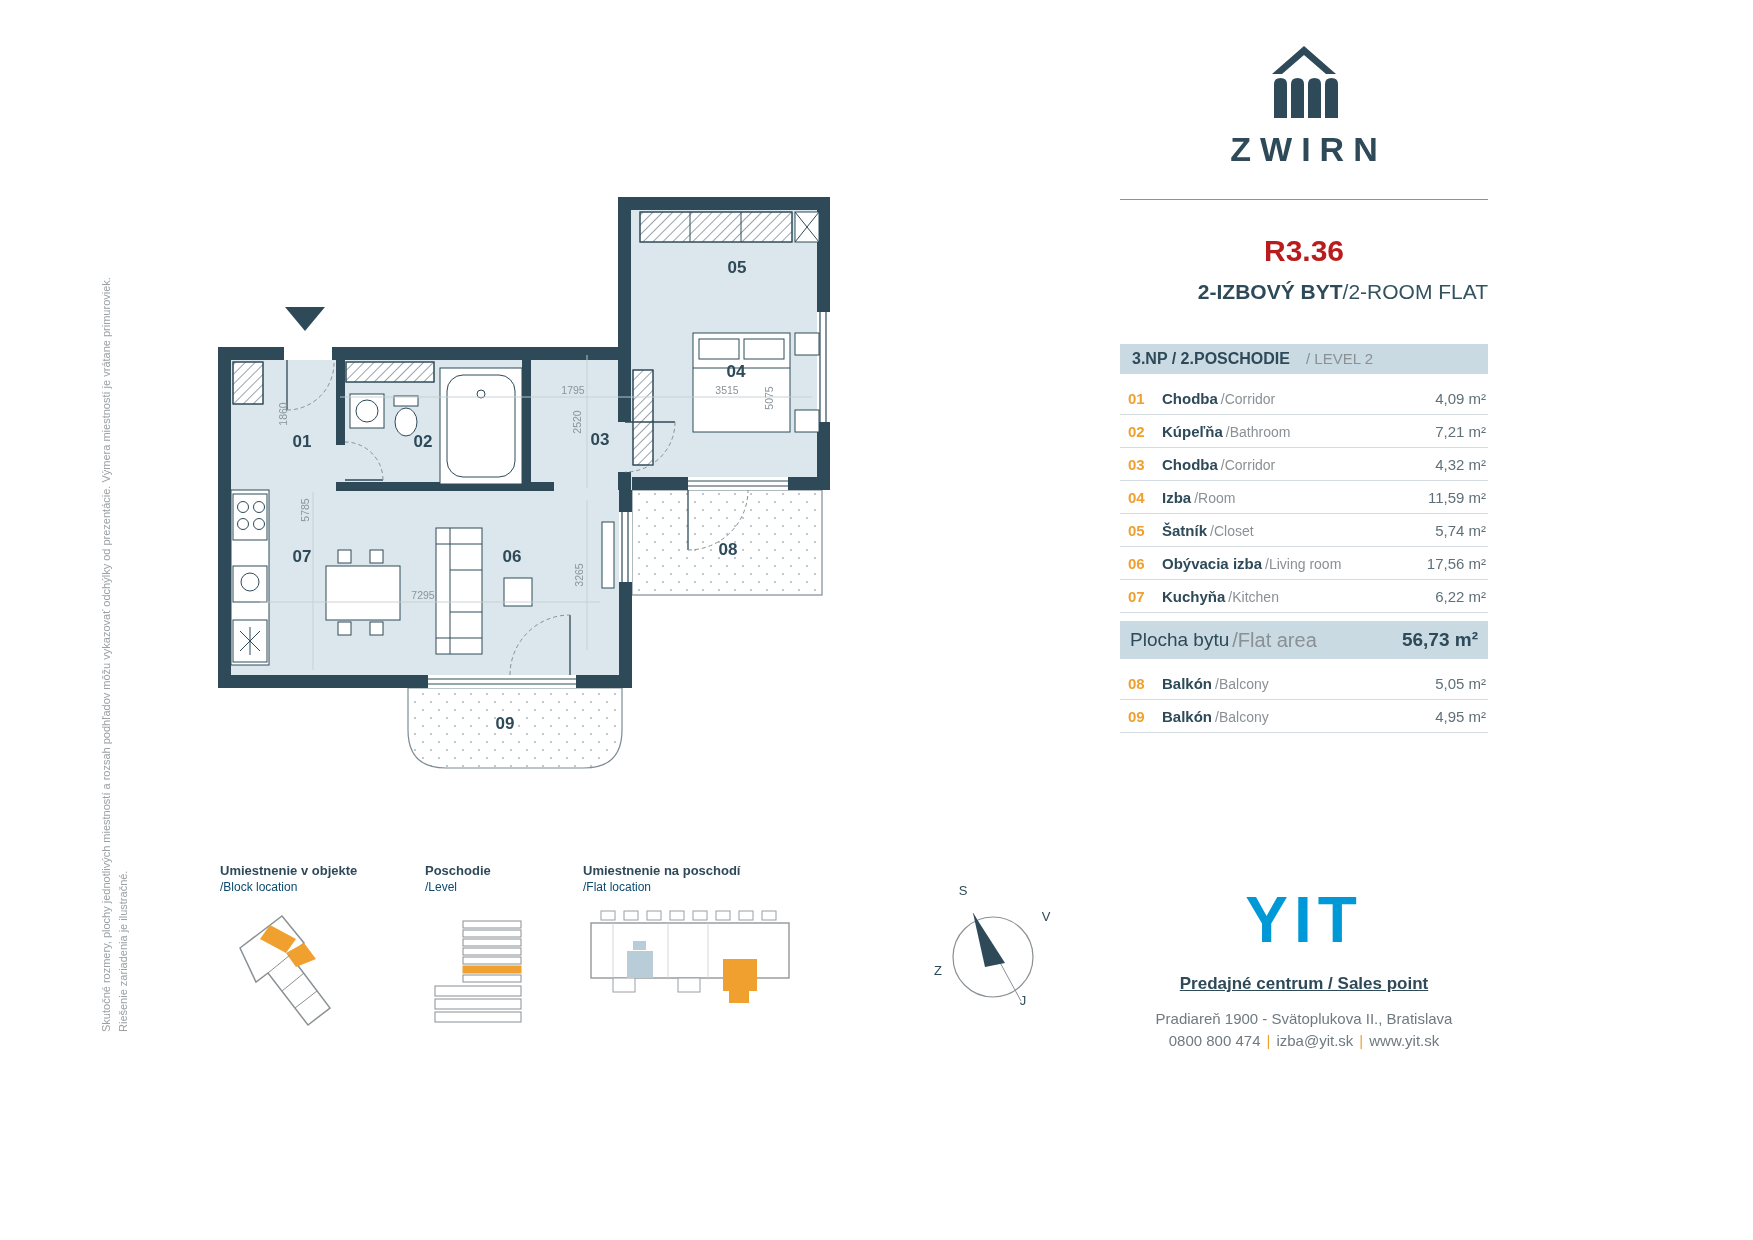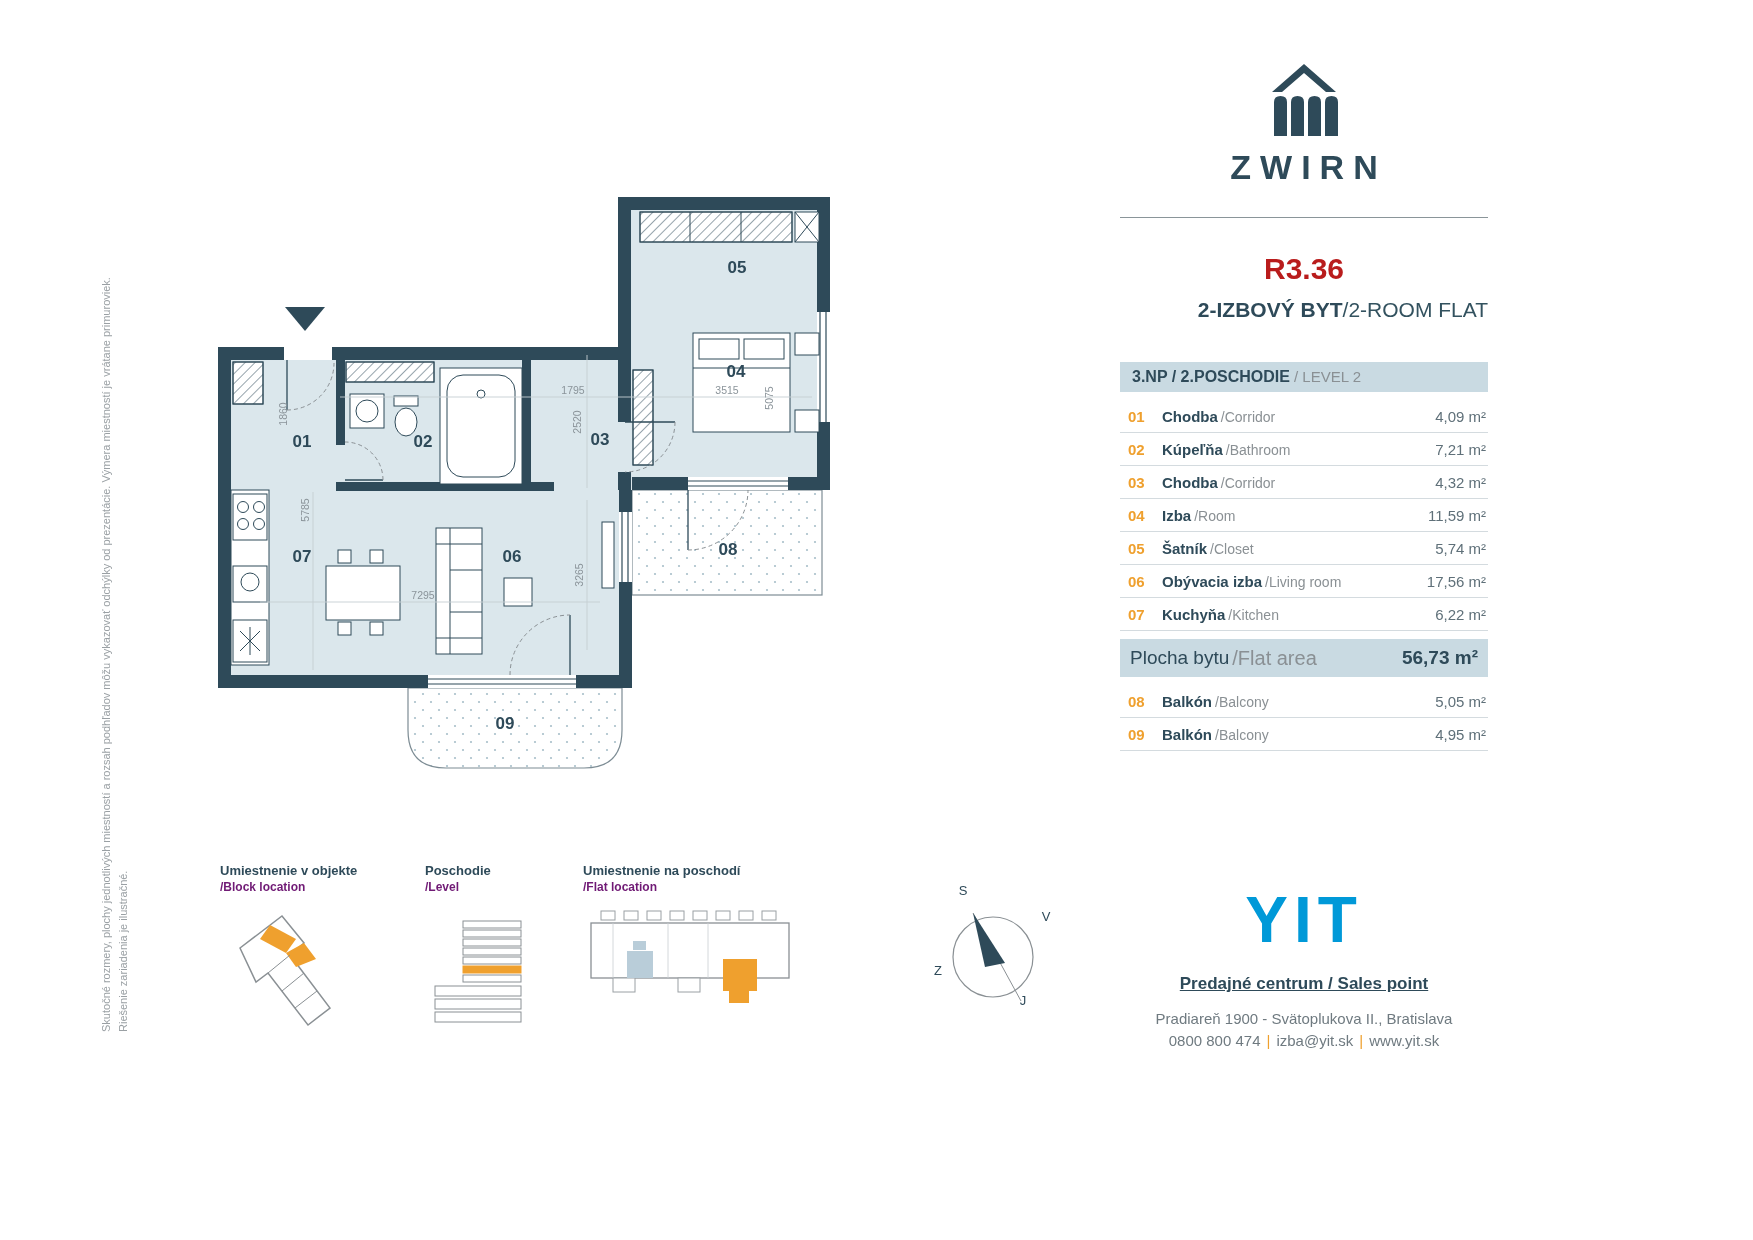--- a/index.html
+++ b/index.html
@@ -17,37 +17,37 @@
   .furn{fill:#ffffff;stroke:#2e4a59;stroke-width:1;}
   .furnl{fill:none;stroke:#2e4a59;stroke-width:1;}
   .glass{stroke:#2e4a59;stroke-width:1.2;}
   .doorarc{fill:none;stroke:#8a9094;stroke-width:1;stroke-dasharray:4 3;}
   .doorleaf{stroke:#2e4a59;stroke-width:1.3;}
   .mline{stroke:#c5ced3;stroke-width:0.9;}
 
   
   .mini{position:absolute;}
   .mini-title{font-size:13px;font-weight:bold;color:#2e4a59;line-height:16px;}
-  .mini-sub{font-size:12px;font-weight:bold;color:#701a75;}
+  .mini-sub{font-size:12px;font-weight:normal;color:#0c4a6e;}
   .mini svg{display:block;margin-top:8px;}
 
   .compass{position:absolute;left:925px;top:875px;}
   .cmp{font-family:"Liberation Sans",sans-serif;font-size:13px;fill:#2e4a59;text-anchor:middle;}
 
   
   .panel{position:absolute;left:1120px;top:0;width:368px;height:1240px;}
-  .logo{text-align:center;padding-top:58px;}
+  .logo{text-align:center;padding-top:40px;}
   .logo-text{font-size:34px;font-weight:bold;letter-spacing:9px;color:#2e4a59;margin-top:8px;padding-left:9px;}
   .rule{border:none;border-top:1px solid #8a9599;margin:30px 0 0 0;}
   .flat-id{margin-top:34px;text-align:center;font-size:30px;font-weight:bold;color:#b91c1c;}
   .flat-type{margin-top:12px;text-align:right;font-size:21px;color:#2e4a59;}
   .flat-type .en{font-weight:normal;color:#33525f;}
   .level-bar{margin-top:40px;height:30px;line-height:30px;background:#c9dae2;padding-left:12px;}
   .level-bar b{font-size:16px;color:#2e4a59;}
-  .level-bar .en{font-size:15px;color:#8a9094;margin-left:4px;}
+  .level-bar .en{font-size:15px;color:#8a9094;margin-left:16px;}
   .table{margin-top:8px;}
   .trow{display:flex;align-items:center;height:32px;border-bottom:1px solid #d4dbdf;font-size:15px;padding:0 2px 0 8px;}
   .tnum{width:34px;color:#efa02e;font-weight:bold;flex:0 0 34px;}
   .tname b{color:#2e4a59;}
   .ten{color:#8a9094;font-size:14px;margin-left:3px;font-weight:normal;}
   .tarea{margin-left:auto;color:#5f7079;}
   .total-bar{margin-top:8px;height:38px;display:flex;align-items:center;background:#c9dae2;padding:0 10px 0 10px;}
   .total-bar .tl{font-size:19px;font-weight:normal;color:#2e4a59;}
   .total-bar .ten{font-size:20px;}
   .total-bar .tarea{font-size:19px;font-weight:bold;color:#2e4a59;}

